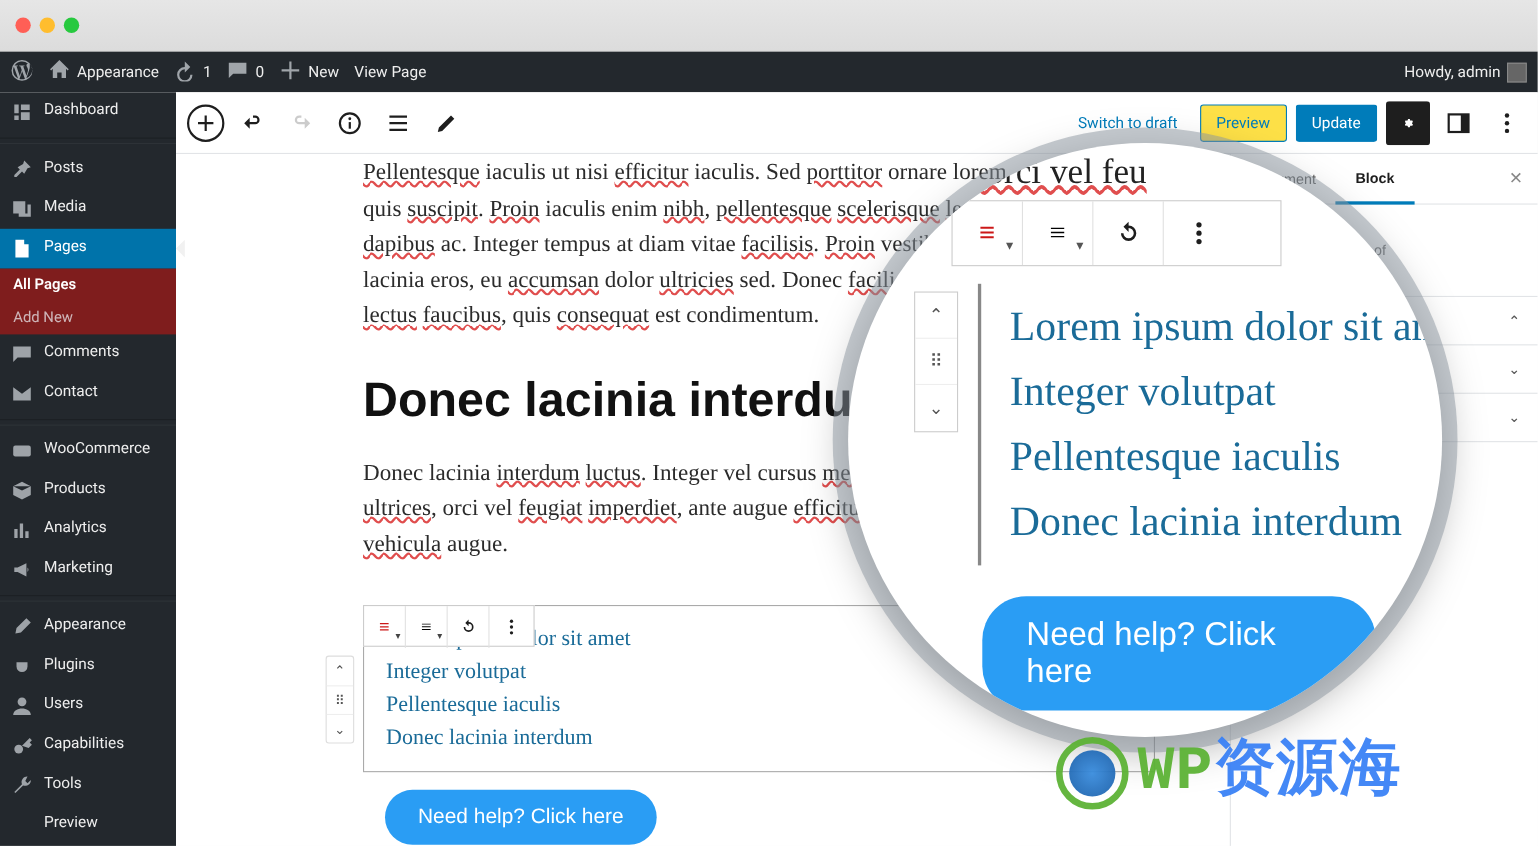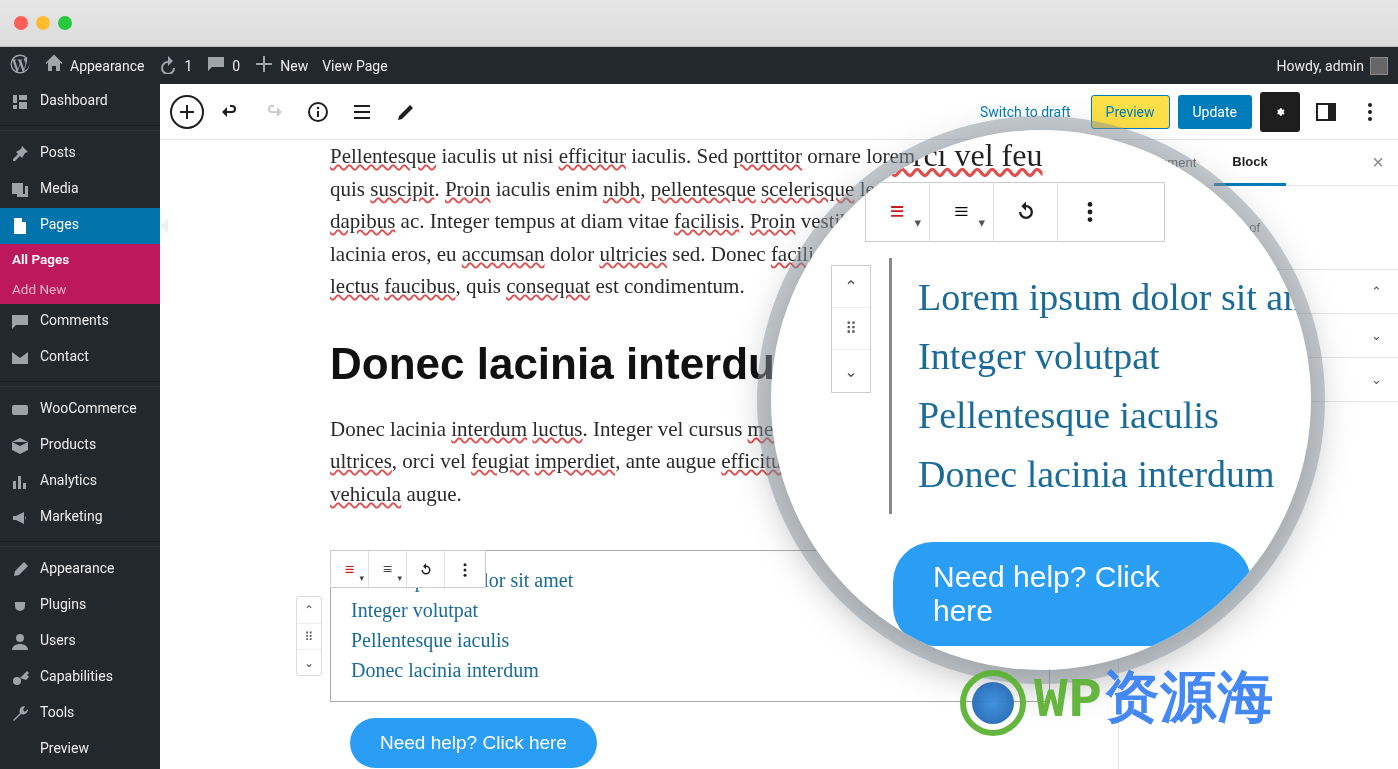--- a/index.html
+++ b/index.html
@@ -15,21 +15,21 @@
   .ab-icon svg { fill: #a0a5aa; width: 20px; height: 20px; }
   .avatar-square { width: 18px; height: 18px; background: #666; border: 1px solid #888; }
   .main { display: flex; height: calc(100% - 84px); }
   .sidebar { width: 160px; background: #23282d; color: #eee; font-size: 14px; }
   .sidebar-item { display: flex; gap: 10px; padding: 8px 10px; cursor: pointer; position: relative; }
   .sidebar-item.active { background: #0073aa; color: #fff; }
   .sidebar-item.active::after { content: ""; position: absolute; right: -8px; top: 50%; margin-top: -8px; border: 8px solid transparent; border-right-color: #f1f1f1; }
   .sidebar-icon { width: 20px; height: 20px; display: flex; align-items: center; justify-content: center; }
   .sidebar-icon svg { fill: rgba(240,245,250,.6); width: 20px; height: 20px; }
   .sidebar-item.active .sidebar-icon svg { fill: #fff; }
-  .sidebar-sub { background: #be185d; }
+  .sidebar-sub { background: #7f1d1d; }
   .sidebar-sub-item { padding: 7px 12px; font-size: 13.5px; cursor: pointer; }
   .sidebar-sub-item.active { color: #fff; font-weight: 600; }
   .sidebar-sub-item:not(.active) { color: rgba(240,245,250,.7); }
   .sidebar-sep { height: 6px; background: transparent; margin: 5px 0; border-top: 1px solid #1c2024; border-bottom: 1px solid #2d3237; }
   .editor { flex: 1; display: flex; flex-direction: column; background: #f1f1f1; }
   .editor-top { height: 56px; background: #fff; border-bottom: 1px solid #e2e4e7; display: flex; align-items: center; justify-content: space-between; padding: 0 10px; }
   .editor-top-left, .editor-top-right { display: flex; align-items: center; gap: 8px; }
   .top-icon-btn { width: 36px; height: 36px; border-radius: 4px; display: flex; align-items: center; justify-content: center; cursor: pointer; }
   .top-icon-btn svg { width: 24px; height: 24px; fill: #1e1e1e; }
   .top-icon-btn.ring { border: 2px solid #1e1e1e; border-radius: 50%; width: 34px; height: 34px; }

